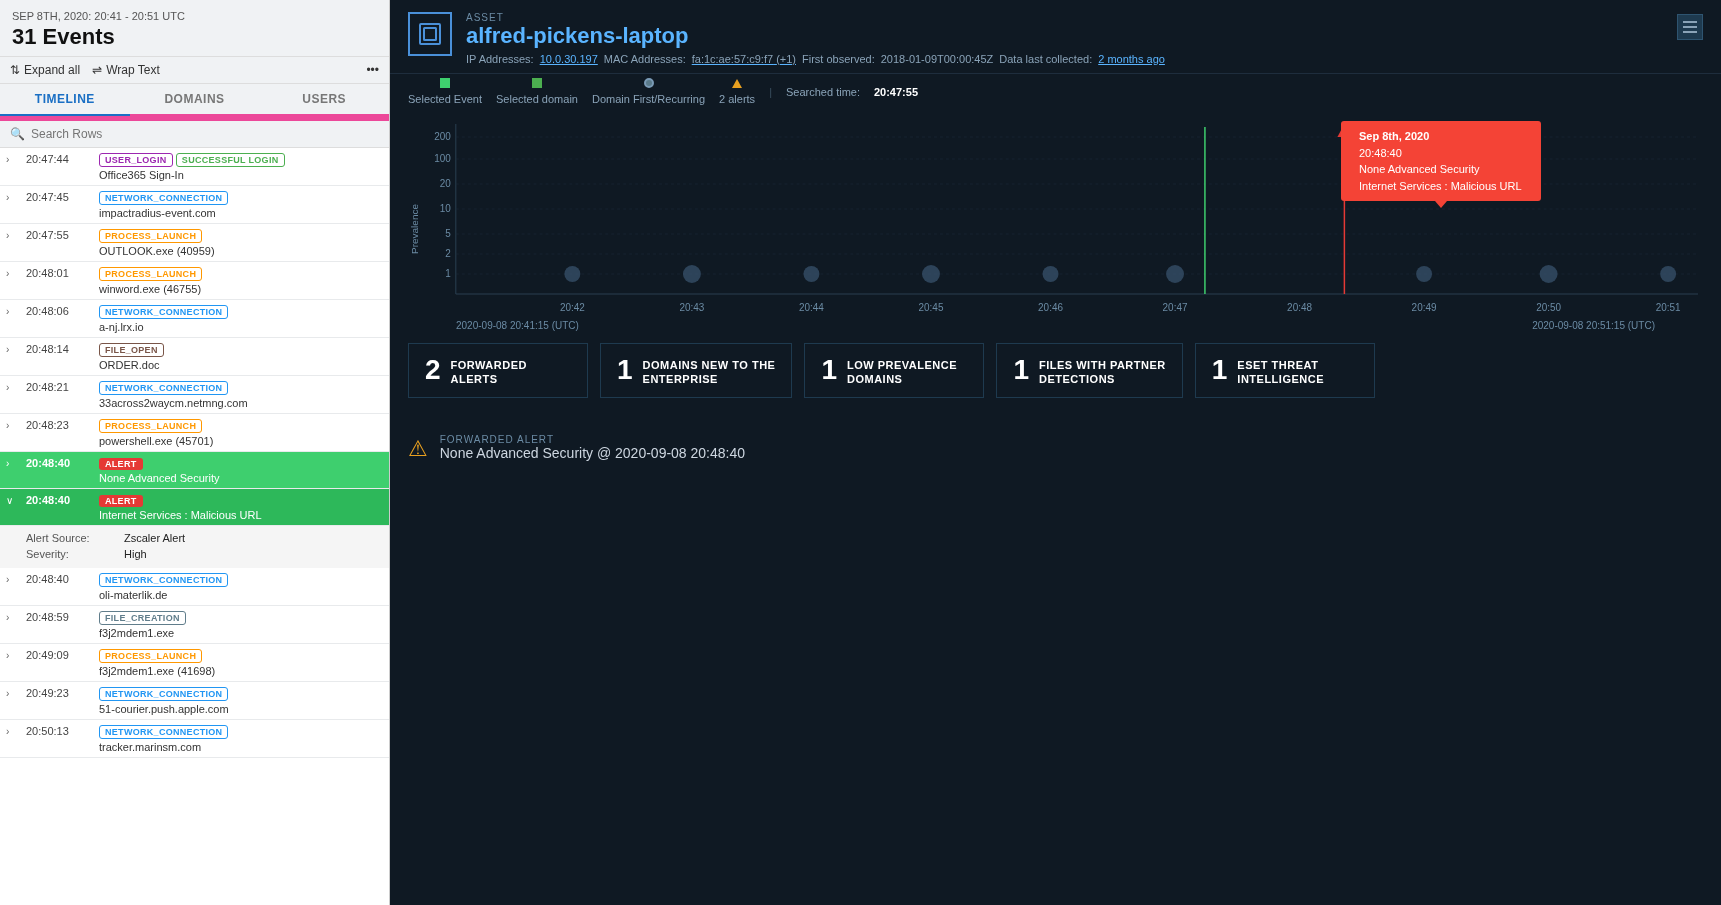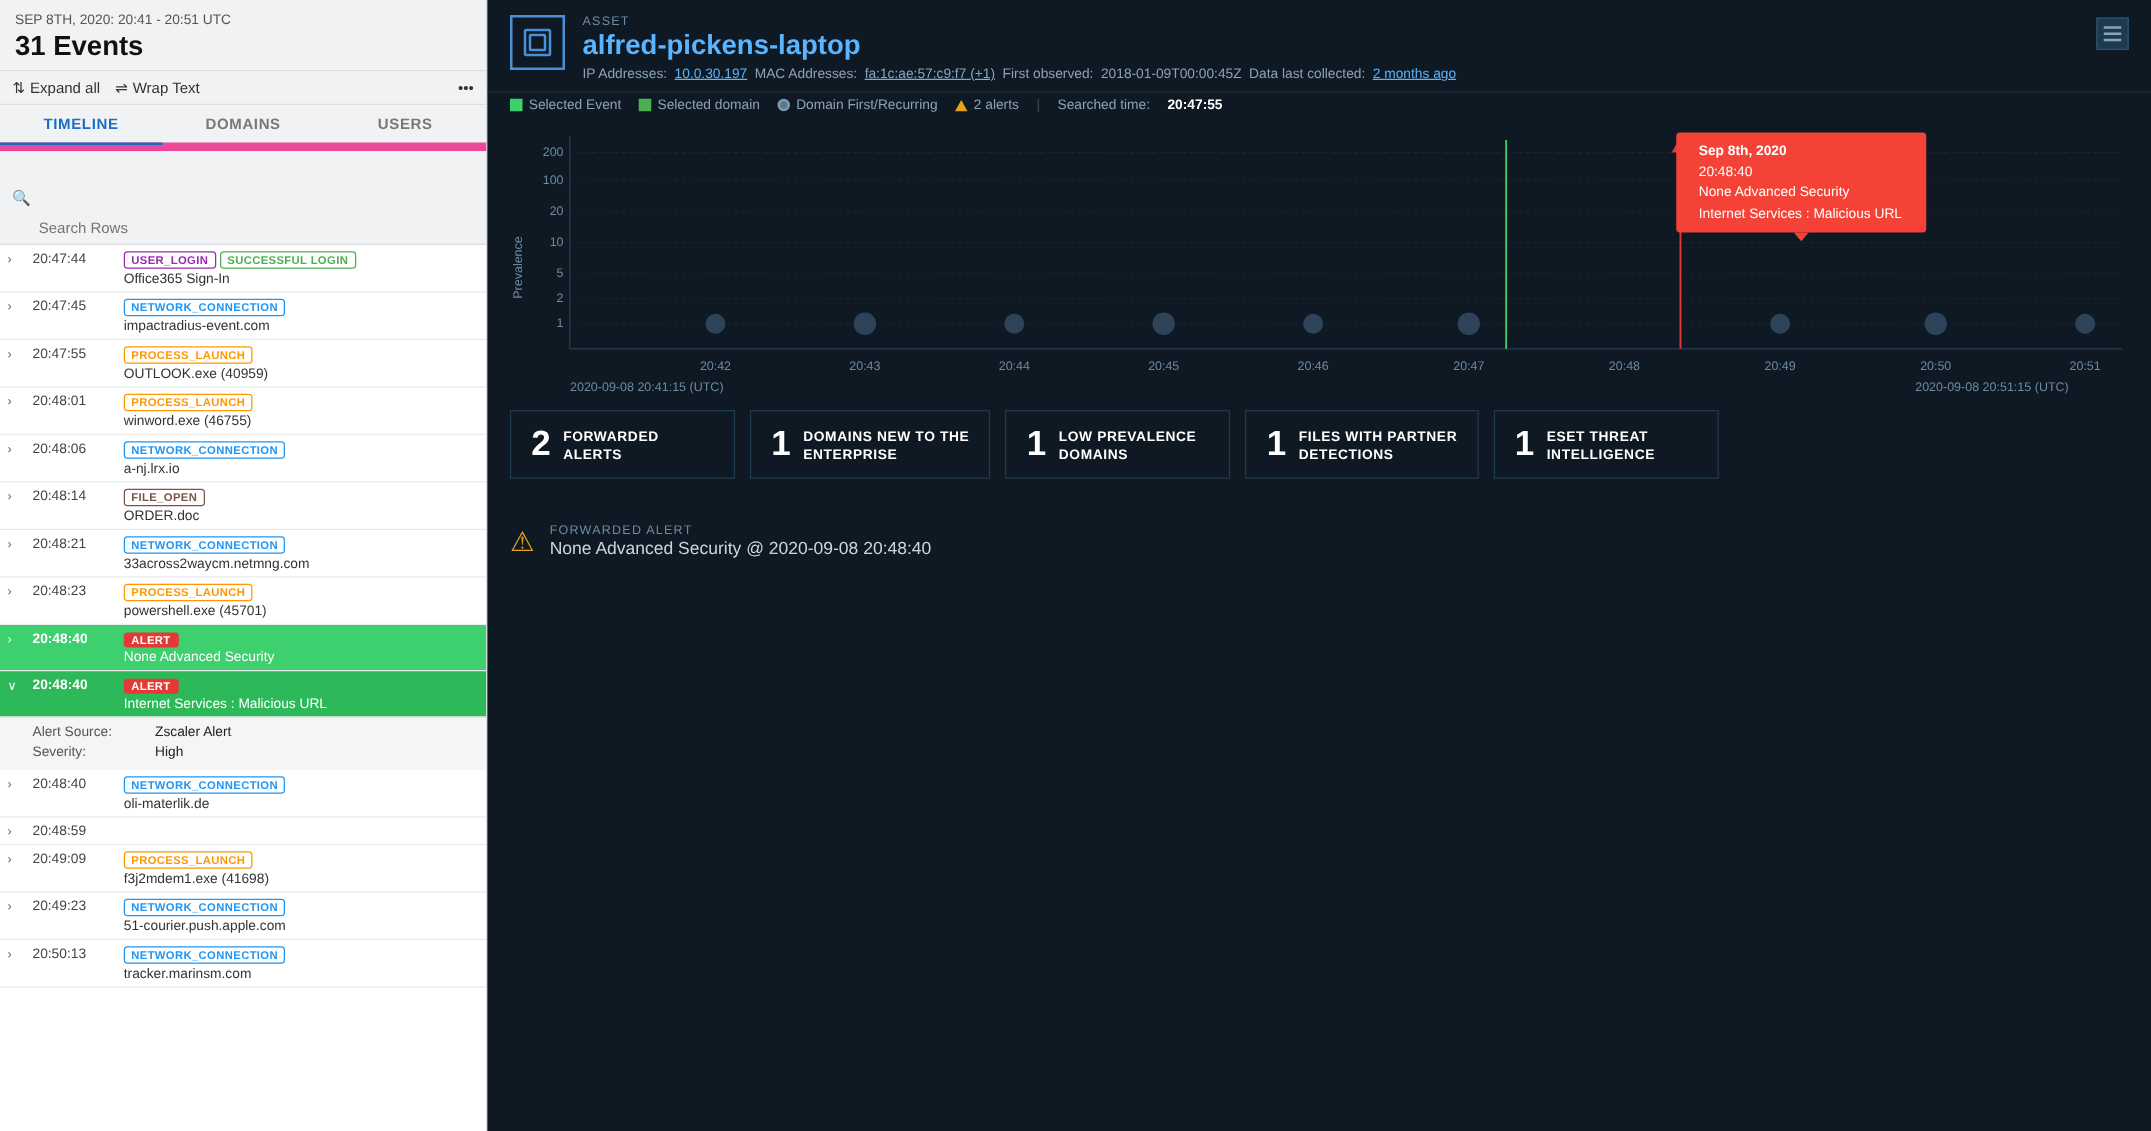--- a/index.html
+++ b/index.html
@@ -10,21 +10,21 @@
     #left-header { background: #f0f2f4; padding: 10px 12px 6px; border-bottom: 1px solid #ddd; }
     #left-header .date-range { font-size: 11px; color: #555; margin-bottom: 2px; }
     #left-header .event-count { font-size: 22px; font-weight: bold; color: #111; }
     #left-toolbar { display: flex; align-items: center; padding: 6px 10px; gap: 12px; background: #f0f2f4; border-bottom: 1px solid #ddd; }
     #left-toolbar button { background: none; border: none; cursor: pointer; font-size: 12px; color: #333; display: flex; align-items: center; gap: 4px; }
     #left-toolbar .more-btn { margin-left: auto; }
     #tab-bar { display: flex; border-bottom: 7px solid #ec4899; background: #f0f2f4; }
     .tab-item { flex: 1; text-align: center; padding: 8px 4px; font-size: 12px; font-weight: 600; color: #777; cursor: pointer; letter-spacing: 0.5px; }
     .tab-item.active { color: #1a6fc4; border-bottom: 2px solid #1a6fc4; margin-bottom: -2px; }
     #search-box { display: flex; align-items: center; padding: 6px 10px; border-bottom: 1px solid #ddd; background: #f0f2f4; gap: 6px; }
-    #search-box input { border: none; background: transparent; outline: none; font-size: 12px; color: #333; width: 100%; margin-top: 48px; }
+    #search-box input { border: none; background: transparent; outline: none; font-size: 12px; color: #333; width: 100%; }
     #col-headers { display: flex; padding: 4px 10px; background: #e8eaec; border-bottom: 1px solid #ccc; font-size: 11px; font-weight: 600; color: #555; gap: 10px; }
     #col-headers .col-date { width: 75px; }
     #col-headers .col-event { flex: 1; }
     #events-list { flex: 1; overflow-y: auto; background: #fff; }
     .event-row { border-bottom: 1px solid #e8eaec; padding: 4px 10px 4px 6px; cursor: pointer; }
     .event-row.selected { background: #3ecf6e; }
     .event-row.selected-dark { background: #2db85a; }
     .event-row .row-top { display: flex; align-items: flex-start; gap: 8px; }
     .expand-arrow { width: 12px; color: #666; font-size: 10px; padding-top: 2px; flex-shrink: 0; }
     .event-time { width: 65px; font-size: 11px; color: #444; flex-shrink: 0; padding-top: 1px; }
@@ -50,21 +50,21 @@
     #right-panel { flex: 1; display: flex; flex-direction: column; background: #0f1923; overflow: hidden; }
     #asset-header { display: flex; align-items: flex-start; padding: 12px 18px 8px; border-bottom: 1px solid #1e2d3d; gap: 14px; position: relative; }
     .asset-icon { width: 44px; height: 44px; border: 2px solid #4a90d9; display: flex; align-items: center; justify-content: center; color: #4a90d9; font-size: 20px; flex-shrink: 0; }
     .asset-info { flex: 1; }
     .asset-type-label { font-size: 10px; color: #6b8ba4; letter-spacing: 1px; text-transform: uppercase; }
     .asset-name { font-size: 22px; font-weight: 600; color: #5ab4ff; }
     .asset-meta { font-size: 11px; color: #8aa3b8; margin-top: 4px; display: flex; flex-wrap: wrap; gap: 6px; }
     .asset-meta span { color: #8aa3b8; }
     .asset-meta a { color: #5ab4ff; text-decoration: underline; cursor: pointer; }
     #legend-bar { display: flex; align-items: center; padding: 4px 18px 6px; gap: 14px; font-size: 11px; color: #8aa3b8; }
-    .legend-item { display: flex; align-items: center; gap: 5px; }
+    .legend-item { display: flex; align-items: center; gap: 5px; flex-direction: column; }
     .legend-sq { width: 10px; height: 10px; }
     .legend-circle { width: 10px; height: 10px; border-radius: 50%; }
     .legend-tri { width: 0; height: 0; border-left: 5px solid transparent; border-right: 5px solid transparent; border-bottom: 9px solid; }
     .legend-sep { color: #3a4f5f; }
     #chart-area { position: relative; padding: 8px 18px 0; flex-shrink: 0; }
     #chart-svg { width: 100%; }
     #metrics-bar { display: flex; padding: 12px 18px; gap: 0; flex-wrap: wrap; }
     .metric-card { display: flex; align-items: flex-start; gap: 10px; padding: 10px 16px; border: 1px solid #1e3a4f; margin-right: 12px; margin-bottom: 8px; min-width: 180px; }
     .metric-num { font-size: 28px; font-weight: 700; color: #fff; flex-shrink: 0; }
     .metric-label { font-size: 11px; font-weight: 700; color: #fff; letter-spacing: 0.5px; text-transform: uppercase; line-height: 1.3; padding-top: 4px; }
@@ -252,20 +252,24 @@
           <span class="event-tag tag-network">NETWORK_CONNECTION</span>
           <div class="event-desc">oli-materlik.de</div>
         </div>
       </div>
     </div>
 
     <div class="event-row">
       <div class="row-top">
         <span class="expand-arrow">›</span>
         <span class="event-time">20:48:59</span>
+        <div class="event-content">
+          <span class="event-tag tag-file-create">FILE_CREATION</span>
+          <div class="event-desc">f3j2mdem1.exe</div>
+        </div>
       </div>
     </div>
 
     <div class="event-row">
       <div class="row-top">
         <span class="expand-arrow">›</span>
         <span class="event-time">20:49:09</span>
         <div class="event-content">
           <span class="event-tag tag-process">PROCESS_LAUNCH</span>
           <div class="event-desc">f3j2mdem1.exe (41698)</div>

